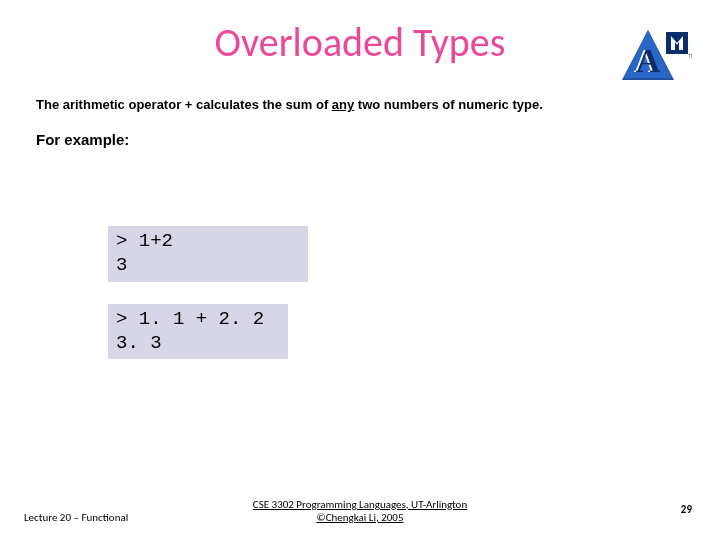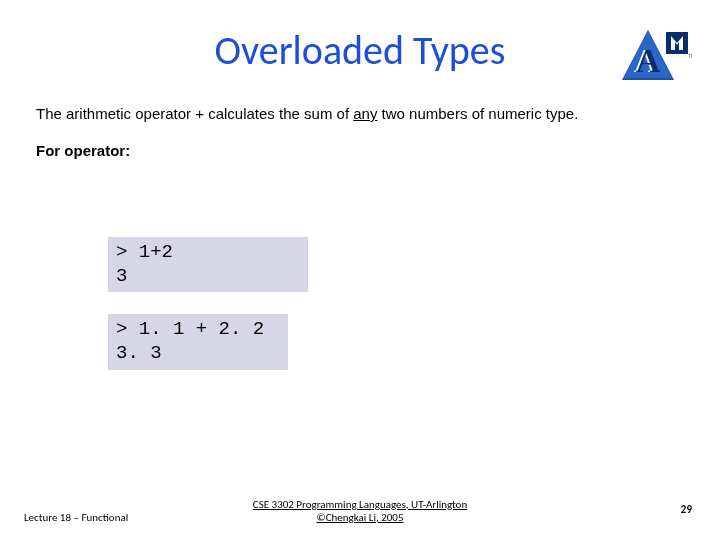--- a/index.html
+++ b/index.html
@@ -7,38 +7,38 @@
     width: 720px;
     height: 540px;
     background: #fff;
     font-family: Arial, Helvetica, sans-serif;
     position: relative;
     overflow: hidden;
   }
   .title {
     font-family: Calibri, Arial, sans-serif;
     font-size: 40px;
-    color: #1d4ed8;
+    color: #ec4899;
     text-align: center;
-    margin-top: 26px;
+    margin-top: 18px;
     font-weight: 400;
   }
   .logo {
     position: absolute;
     top: 28px;
     right: 28px;
     width: 70px;
     height: 60px;
   }
   .body-text {
-    font-size: 15px;
+    font-size: 13px;
     color: #000;
     margin: 30px 36px 0 36px;
     line-height: 1.25;
-    font-weight: 400;
+    font-weight: 700;
   }
   .underline { text-decoration: underline; }
   .example-label {
     font-size: 15px;
     color: #000;
     margin: 18px 36px 0 36px;
     font-weight: 700;
   }
   .code-block {
     background: #d6d6e6;
@@ -101,31 +101,31 @@
     <text x="24" y="44" font-family="Georgia,serif" font-size="34" font-weight="bold" fill="#ffffff" text-anchor="middle">A</text>
     <text x="26" y="44" font-family="Georgia,serif" font-size="34" font-weight="bold" fill="#0a2e6b" text-anchor="middle">A</text>
     <text x="66" y="30" font-size="5" fill="#666">TM</text>
   </svg>
 </div>
 
 <p class="body-text">
   <span>The arithmetic operator + calculates the sum of </span><span class="underline">any</span><span> two numbers of numeric type.</span>
 </p>
 
-<p class="example-label">For operator:</p>
+<p class="example-label">For example:</p>
 
 <div class="code-block code1"><span>&gt; 1+2</span>
 <span>3</span></div>
 <br>
 <div class="code-block code2"><span>&gt; 1. 1 + 2. 2</span>
 <span>3. 3</span></div>
 
 <div class="footer">
   <div class="footer-left">
-    <div>Lecture 18 – Functional</div>
+    <div>Lecture 20 – Functional</div>
   </div>
   <div class="footer-center">
     <div>CSE 3302 Programming Languages, UT-Arlington</div>
     <div>©Chengkai Li, 2005</div>
   </div>
   <div class="footer-right">29</div>
 </div>
 
 
 

